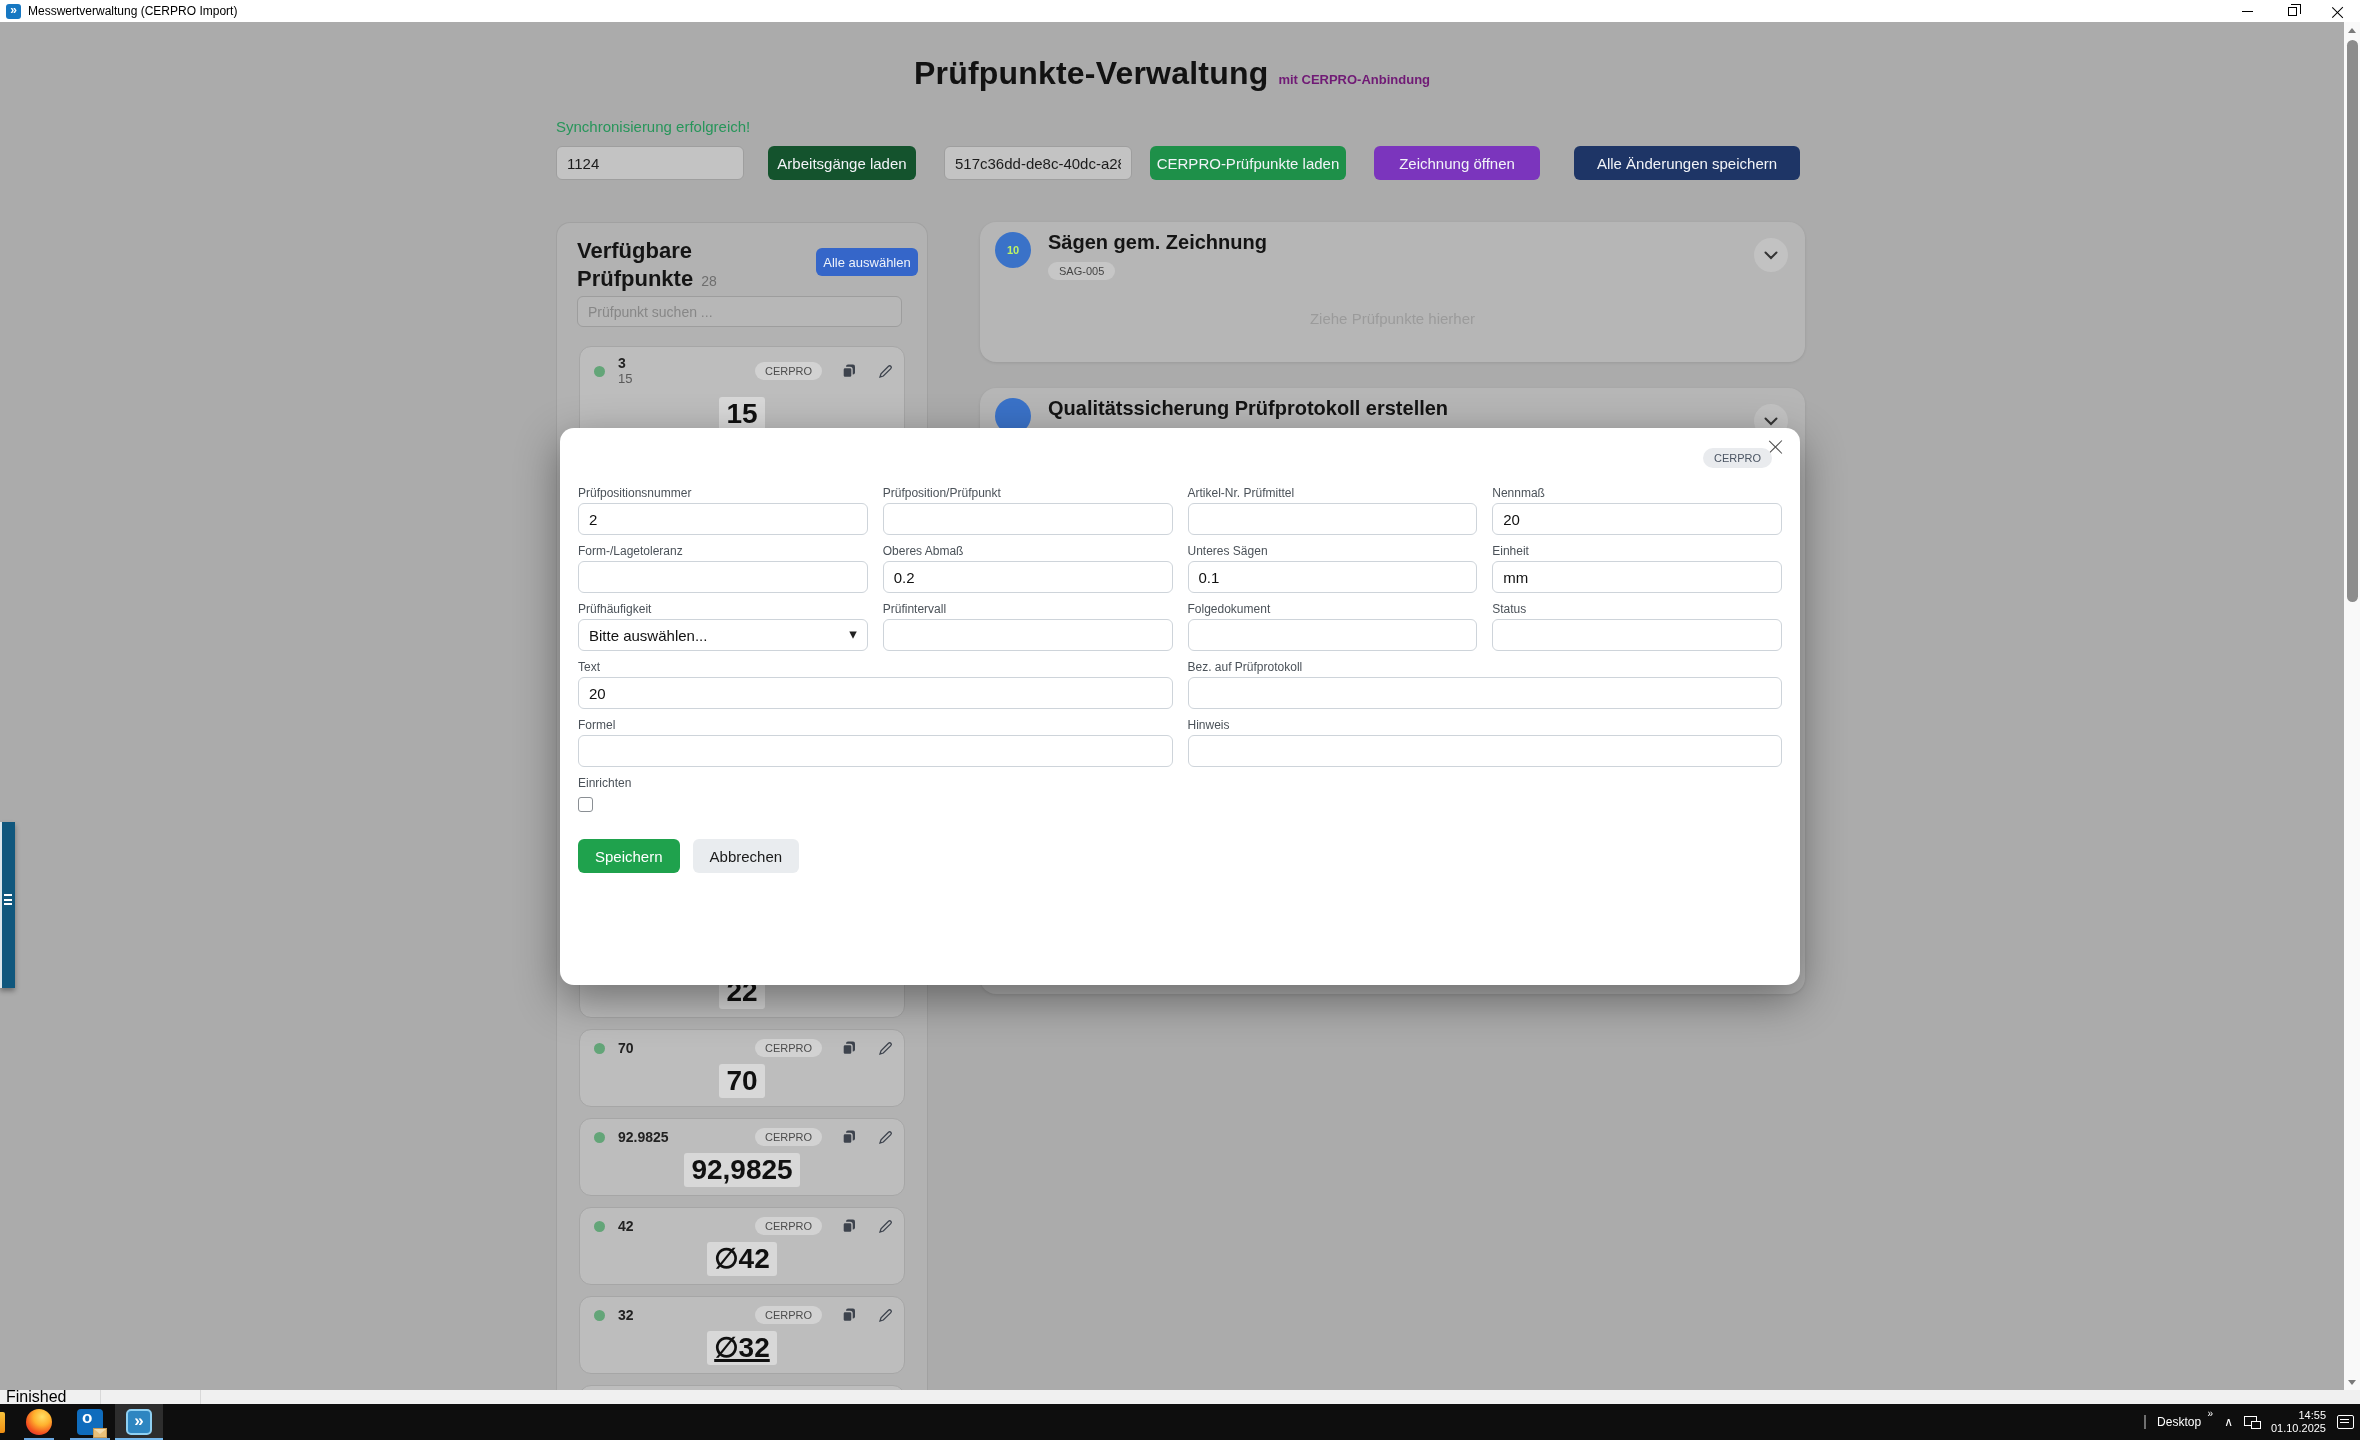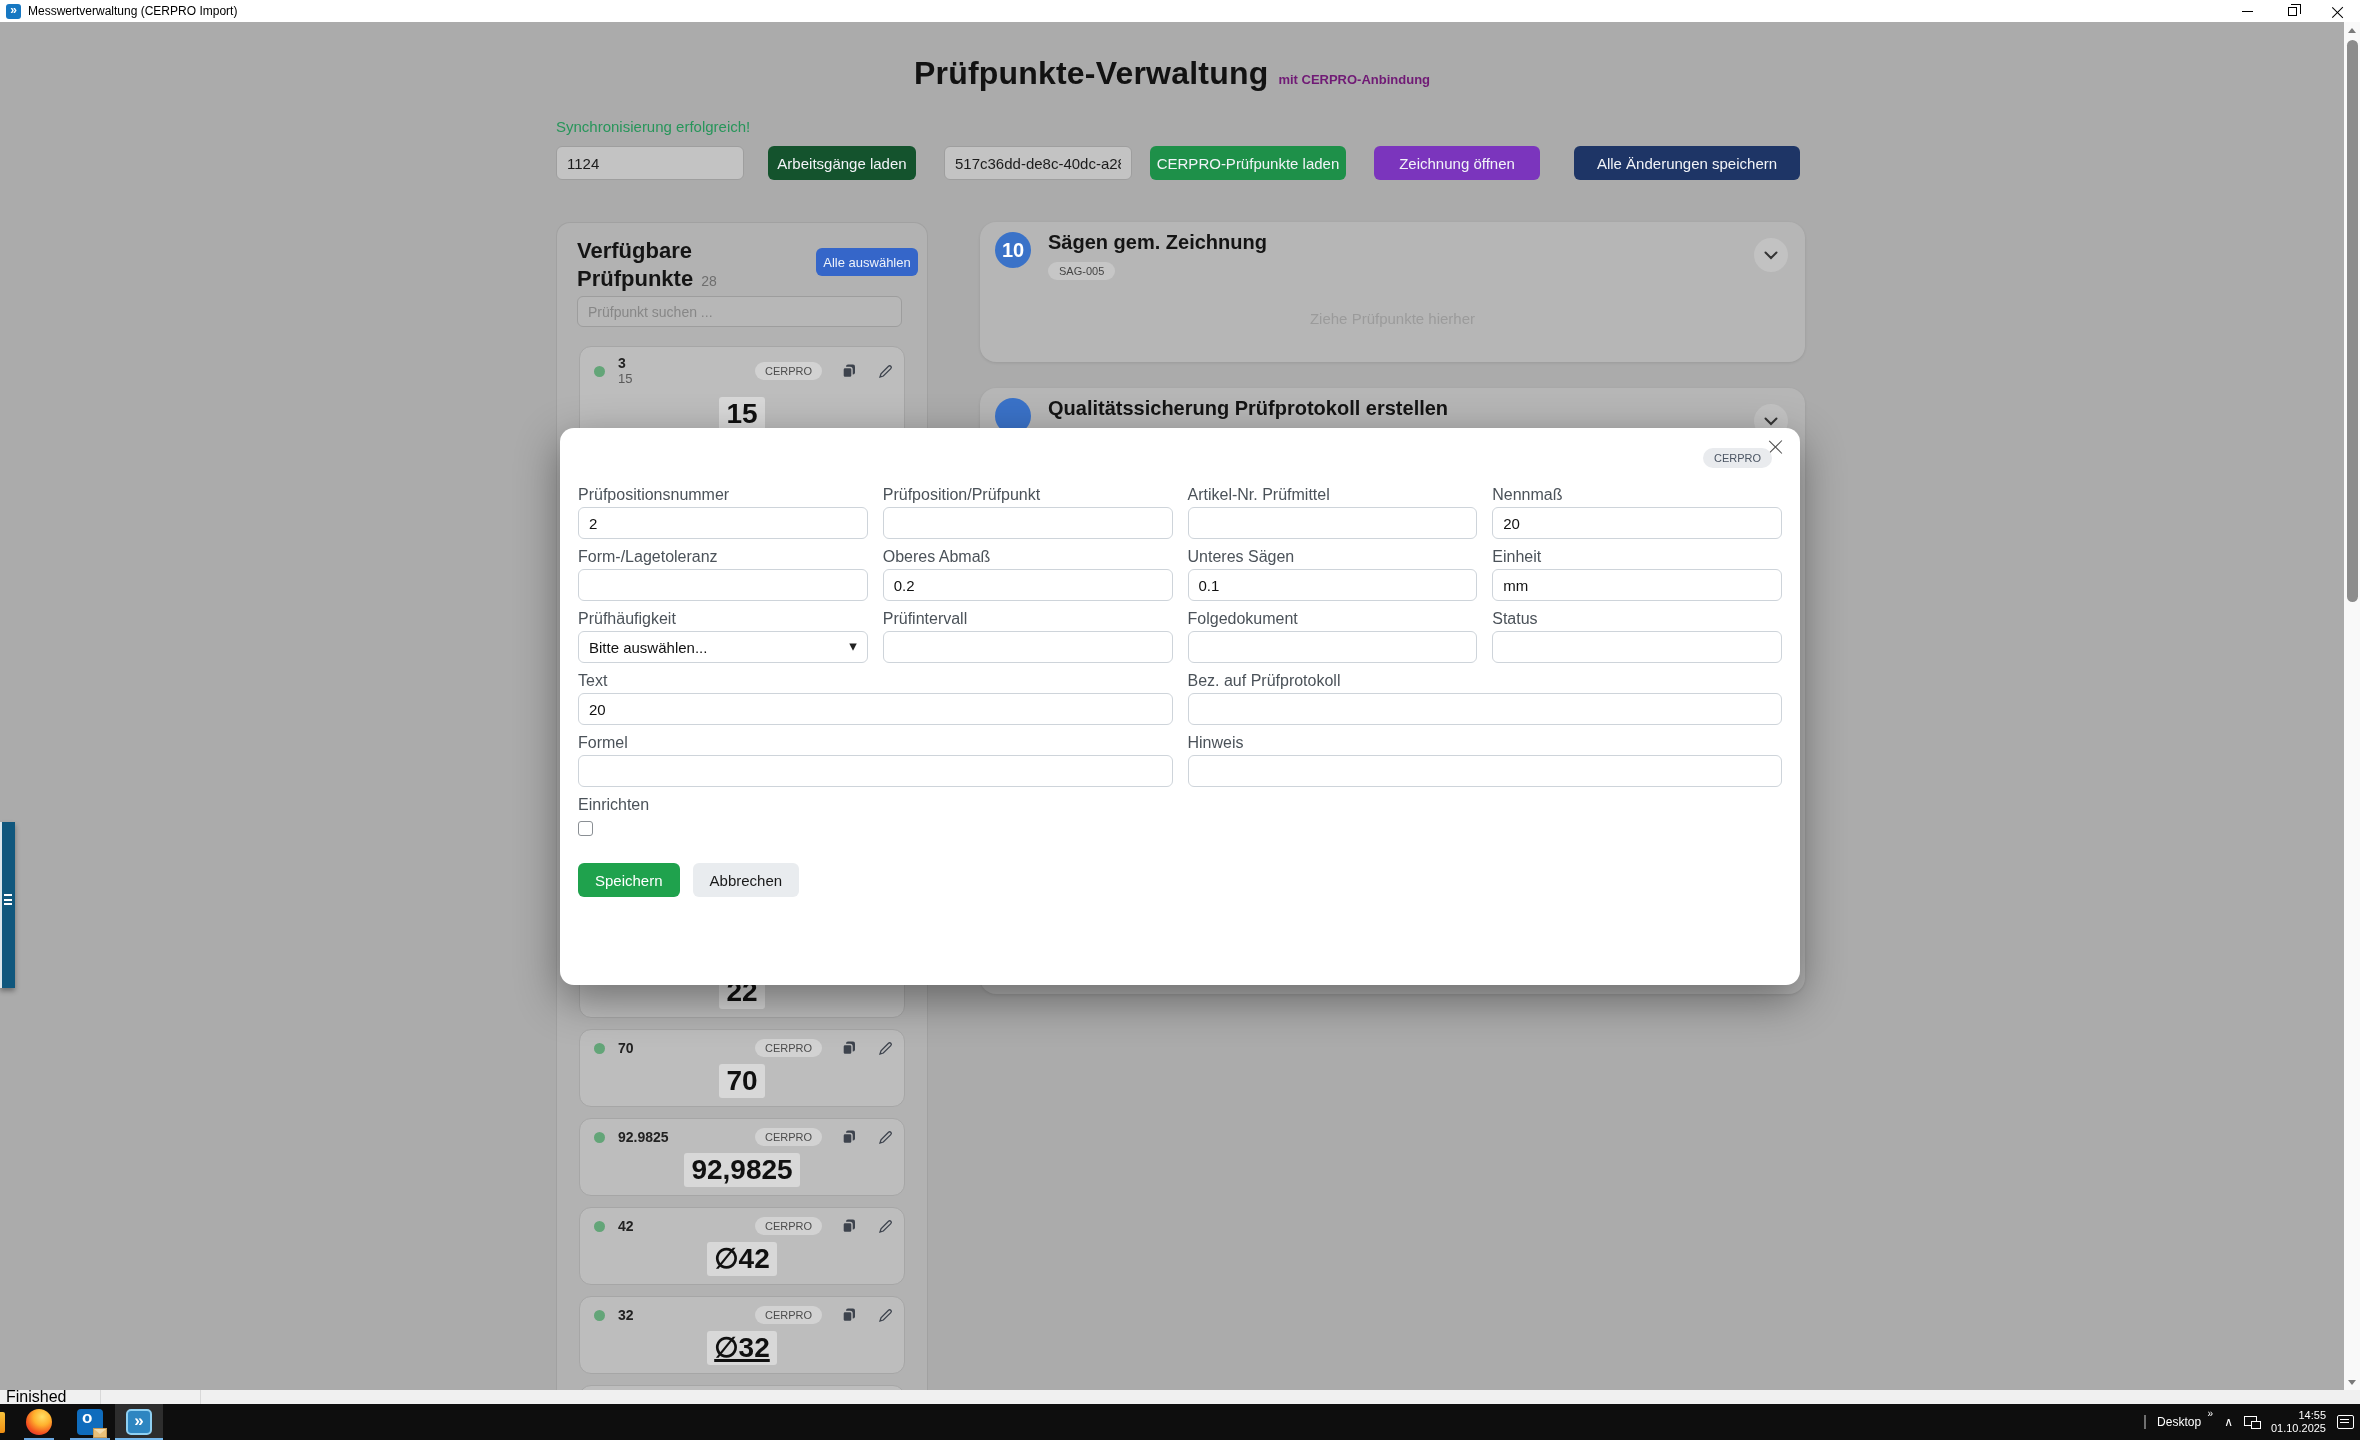--- a/index.html
+++ b/index.html
@@ -60,34 +60,34 @@
   .pp-sub { font-size:13px; font-weight:normal; color:#5a5a5a; }
   .pp-badge { margin-left:auto; background:#d2d2d2; color:#4c4c4c; font-size:11px; border-radius:11px; padding:3px 10px; }
   .pp-ic { margin-left:18px; width:18px; height:18px; display:flex; align-items:center; justify-content:center; cursor:pointer; }
   .pp-val { position:absolute; left:0; right:0; bottom:8px; text-align:center; }
   .pp-val span { display:inline-block; background:#d8d8d8; border-radius:3px; padding:0 7px; font-size:28px; font-weight:bold; color:#101010; line-height:34px; }
   .pp-val.u span { text-decoration:underline; text-decoration-thickness:2.5px; }
   .card-a .pp-val { bottom:auto; top:50px; }
 
   
   .wf-card { position:absolute; left:980px; width:825px; background:#b6b6b6; border-radius:16px; box-shadow:0 1px 3px rgba(0,0,0,.10); }
-  .wf-num { position:absolute; left:15px; top:10px; width:36px; height:36px; border-radius:50%; background:#3a72c8; color:#ffffff; font-size:20px; font-weight:bold; display:flex; align-items:center; justify-content:center; }
+  .wf-num { position:absolute; left:15px; top:10px; width:36px; height:36px; border-radius:50%; background:#3a72c8; color:#bef264; font-size:11px; font-weight:bold; display:flex; align-items:center; justify-content:center; }
   .wf-title { position:absolute; left:68px; top:9px; font-size:20px; font-weight:bold; color:#141414; }
   .wf-tag { position:absolute; left:68px; top:40px; background:#c6c6c6; color:#454545; font-size:11px; border-radius:11px; padding:3px 11px; }
   .wf-chevron { position:absolute; right:17px; top:16px; width:34px; height:34px; border-radius:50%; background:#c2c2c2; display:flex; align-items:center; justify-content:center; cursor:pointer; }
   .wf-drop { position:absolute; left:0; right:0; top:88px; text-align:center; font-size:15px; color:#9b9b9b; }
 
   
   .modal { position:absolute; left:560px; top:428px; width:1240px; height:557px; background:#ffffff; border-radius:14px; box-shadow:0 14px 44px rgba(0,0,0,.42); z-index:50; }
   .modal-close { position:absolute; right:12px; top:6px; width:24px; height:24px; cursor:pointer; }
   .modal-close::before,.modal-close::after { content:""; position:absolute; left:11px; top:4px; width:1.4px; height:18px; background:#4a4a4a; }
   .modal-close::before { transform:rotate(45deg); } .modal-close::after { transform:rotate(-45deg); }
   .modal-badge { position:absolute; right:28px; top:20px; background:#e9ebee; color:#4b5563; font-size:11px; border-radius:12px; padding:4px 11px; }
   .m-grid { position:absolute; left:18px; right:18px; top:58px; display:grid; grid-template-columns:repeat(4,1fr); column-gap:15px; row-gap:9px; }
-  .fld label { display:block; font-size:16px; color:#4b5259; margin-bottom:3px; }
+  .fld label { display:block; font-size:12px; color:#4b5259; margin-bottom:3px; }
   .fld input[type=text] { width:100%; height:32px; border:1px solid #ced4da; border-radius:6px; font-size:15px; color:#111; padding:0 10px; font-family:"Liberation Sans",sans-serif; outline:none; }
   .fld.wide { grid-column:span 2; }
   .fld.full { grid-column:1 / -1; }
   .selwrap { position:relative; }
   .selwrap select { width:100%; height:32px; border:1px solid #ced4da; border-radius:6px; font-size:15px; color:#111; padding:0 10px; appearance:none; -webkit-appearance:none; background:#fff; font-family:"Liberation Sans",sans-serif; outline:none; }
   .selwrap::after { content:"▾"; position:absolute; right:11px; top:6px; font-size:15px; color:#222; pointer-events:none; }
   .fld-check input { appearance:none; -webkit-appearance:none; width:15px; height:15px; border:1px solid #8a8f94; border-radius:3px; background:#fff; margin-top:4px; cursor:pointer; }
   .m-actions { grid-column:1 / -1; display:flex; gap:13px; margin-top:14px; }
   .m-btn { height:34px; border:none; border-radius:6px; font-size:15px; padding:0 17px; cursor:pointer; font-family:"Liberation Sans",sans-serif; }
   .m-save { background:#1fa24d; color:#fff; }

